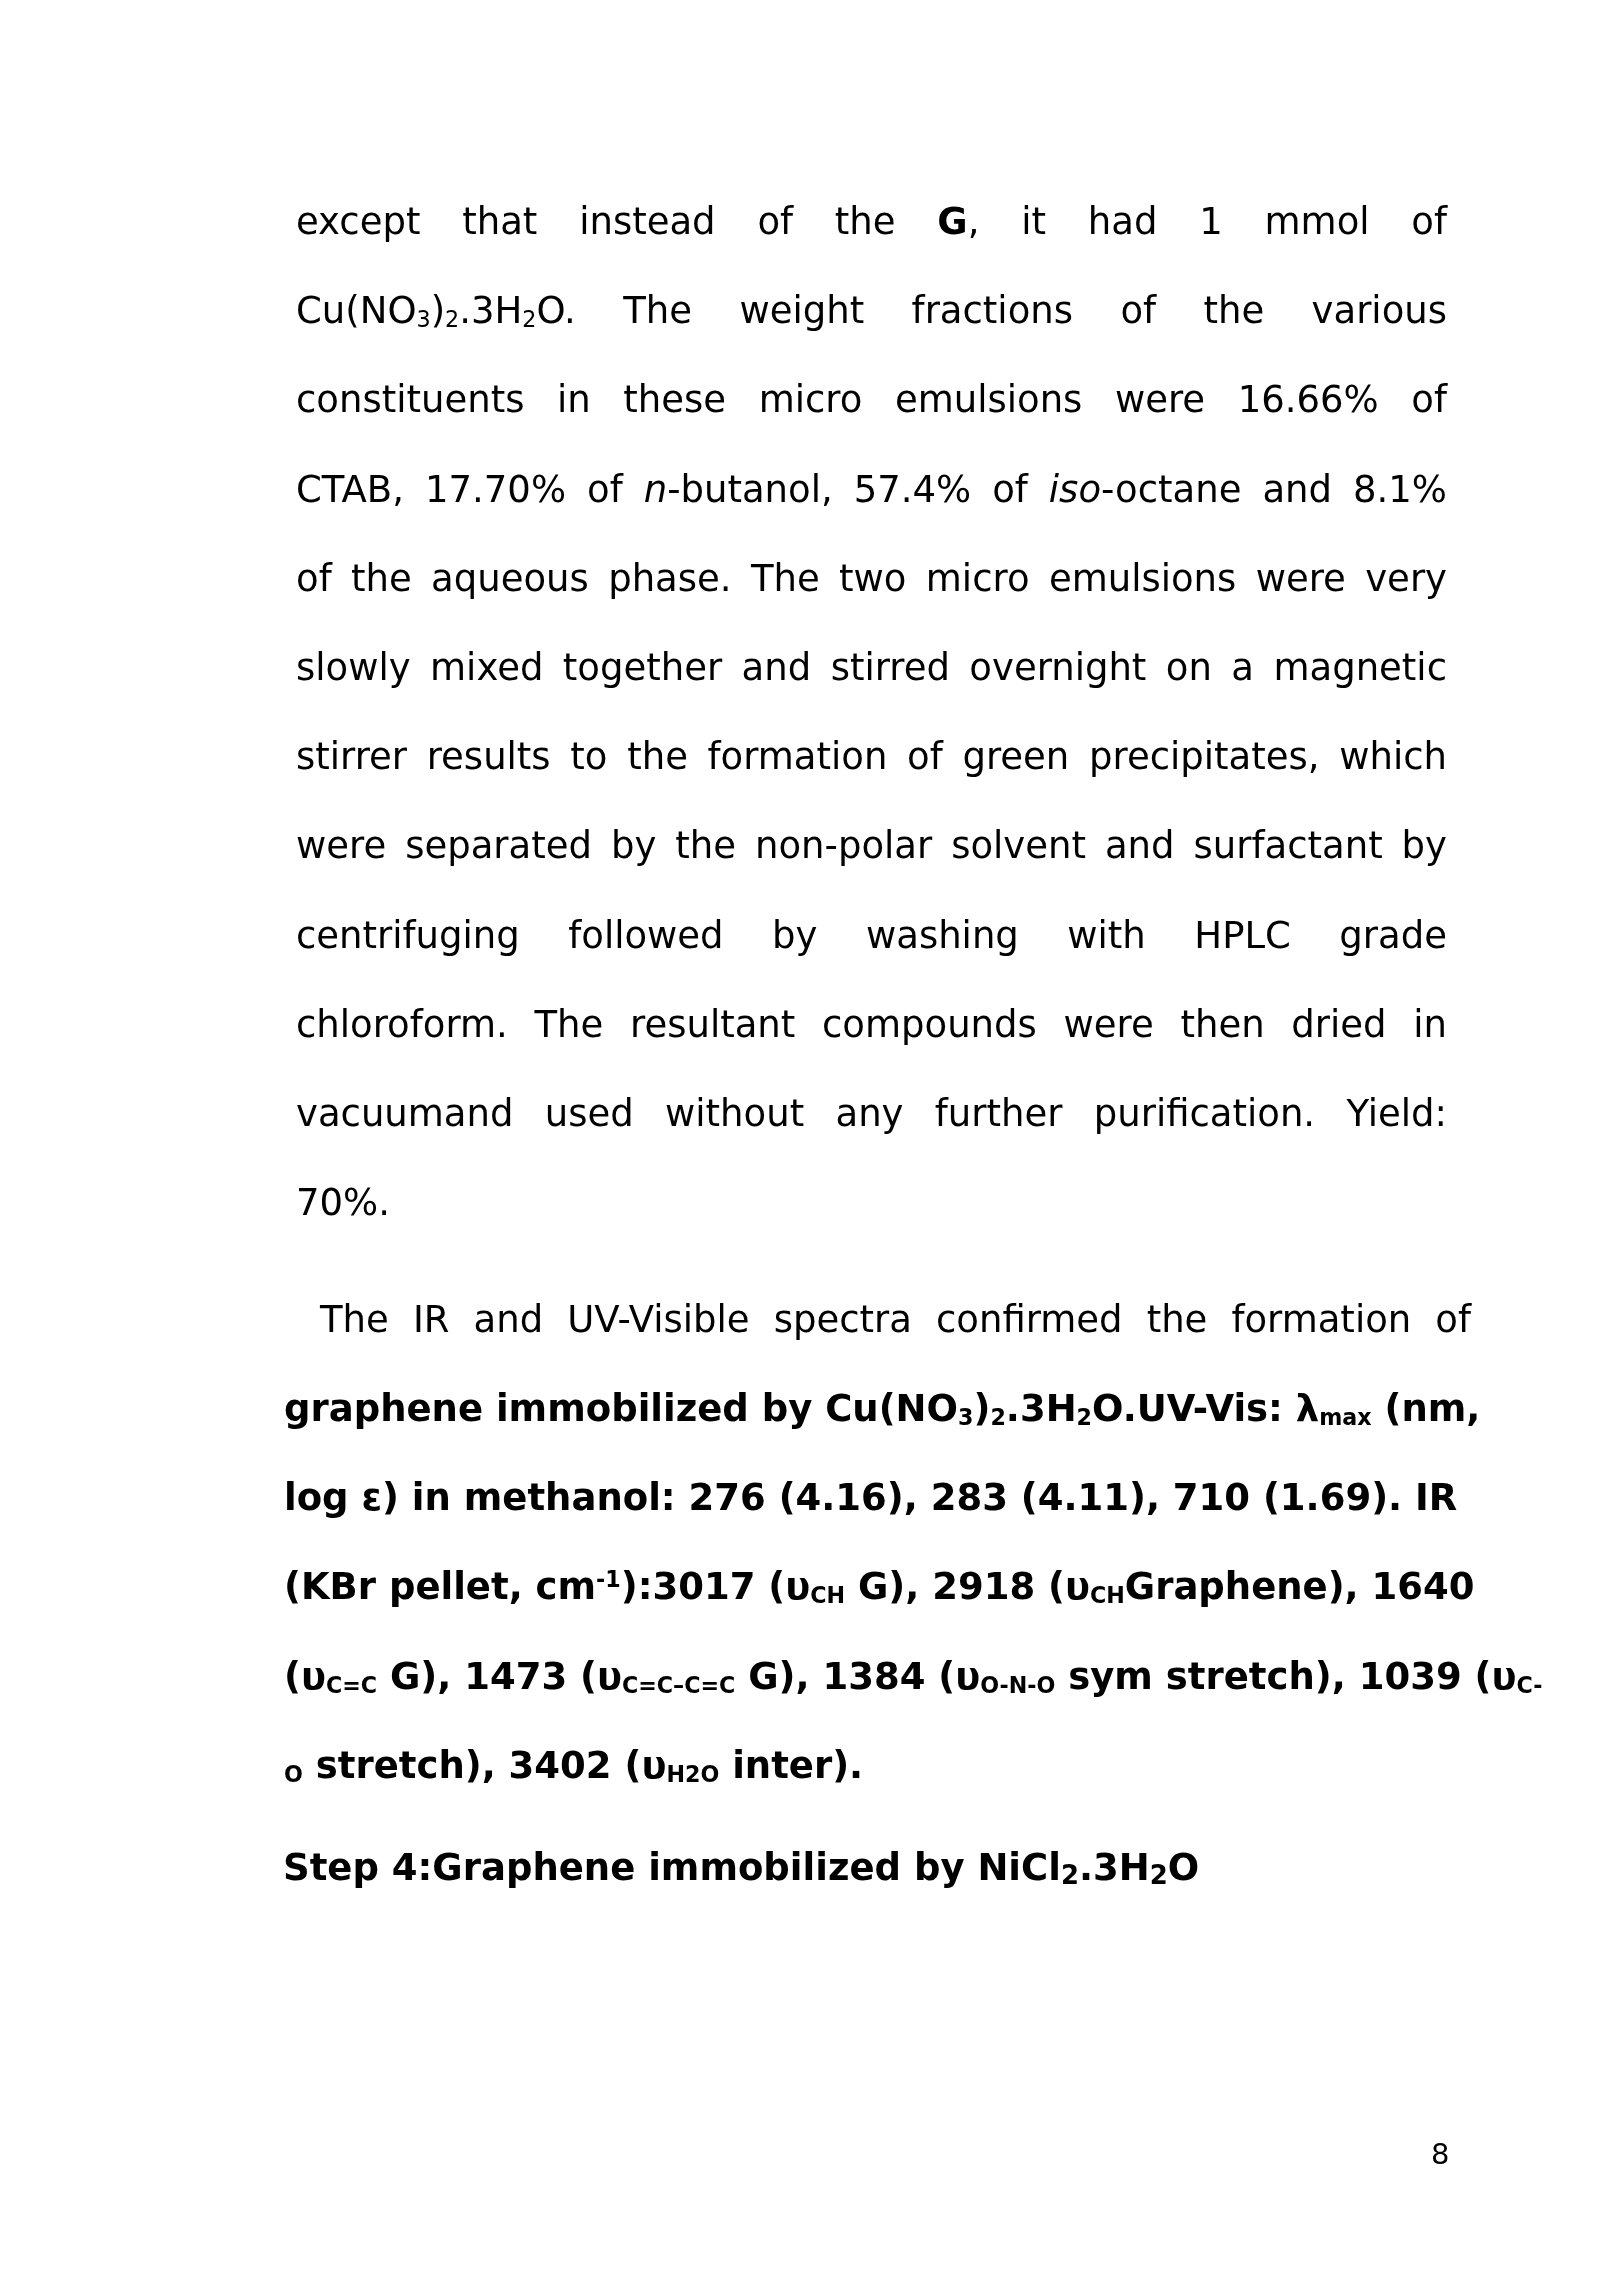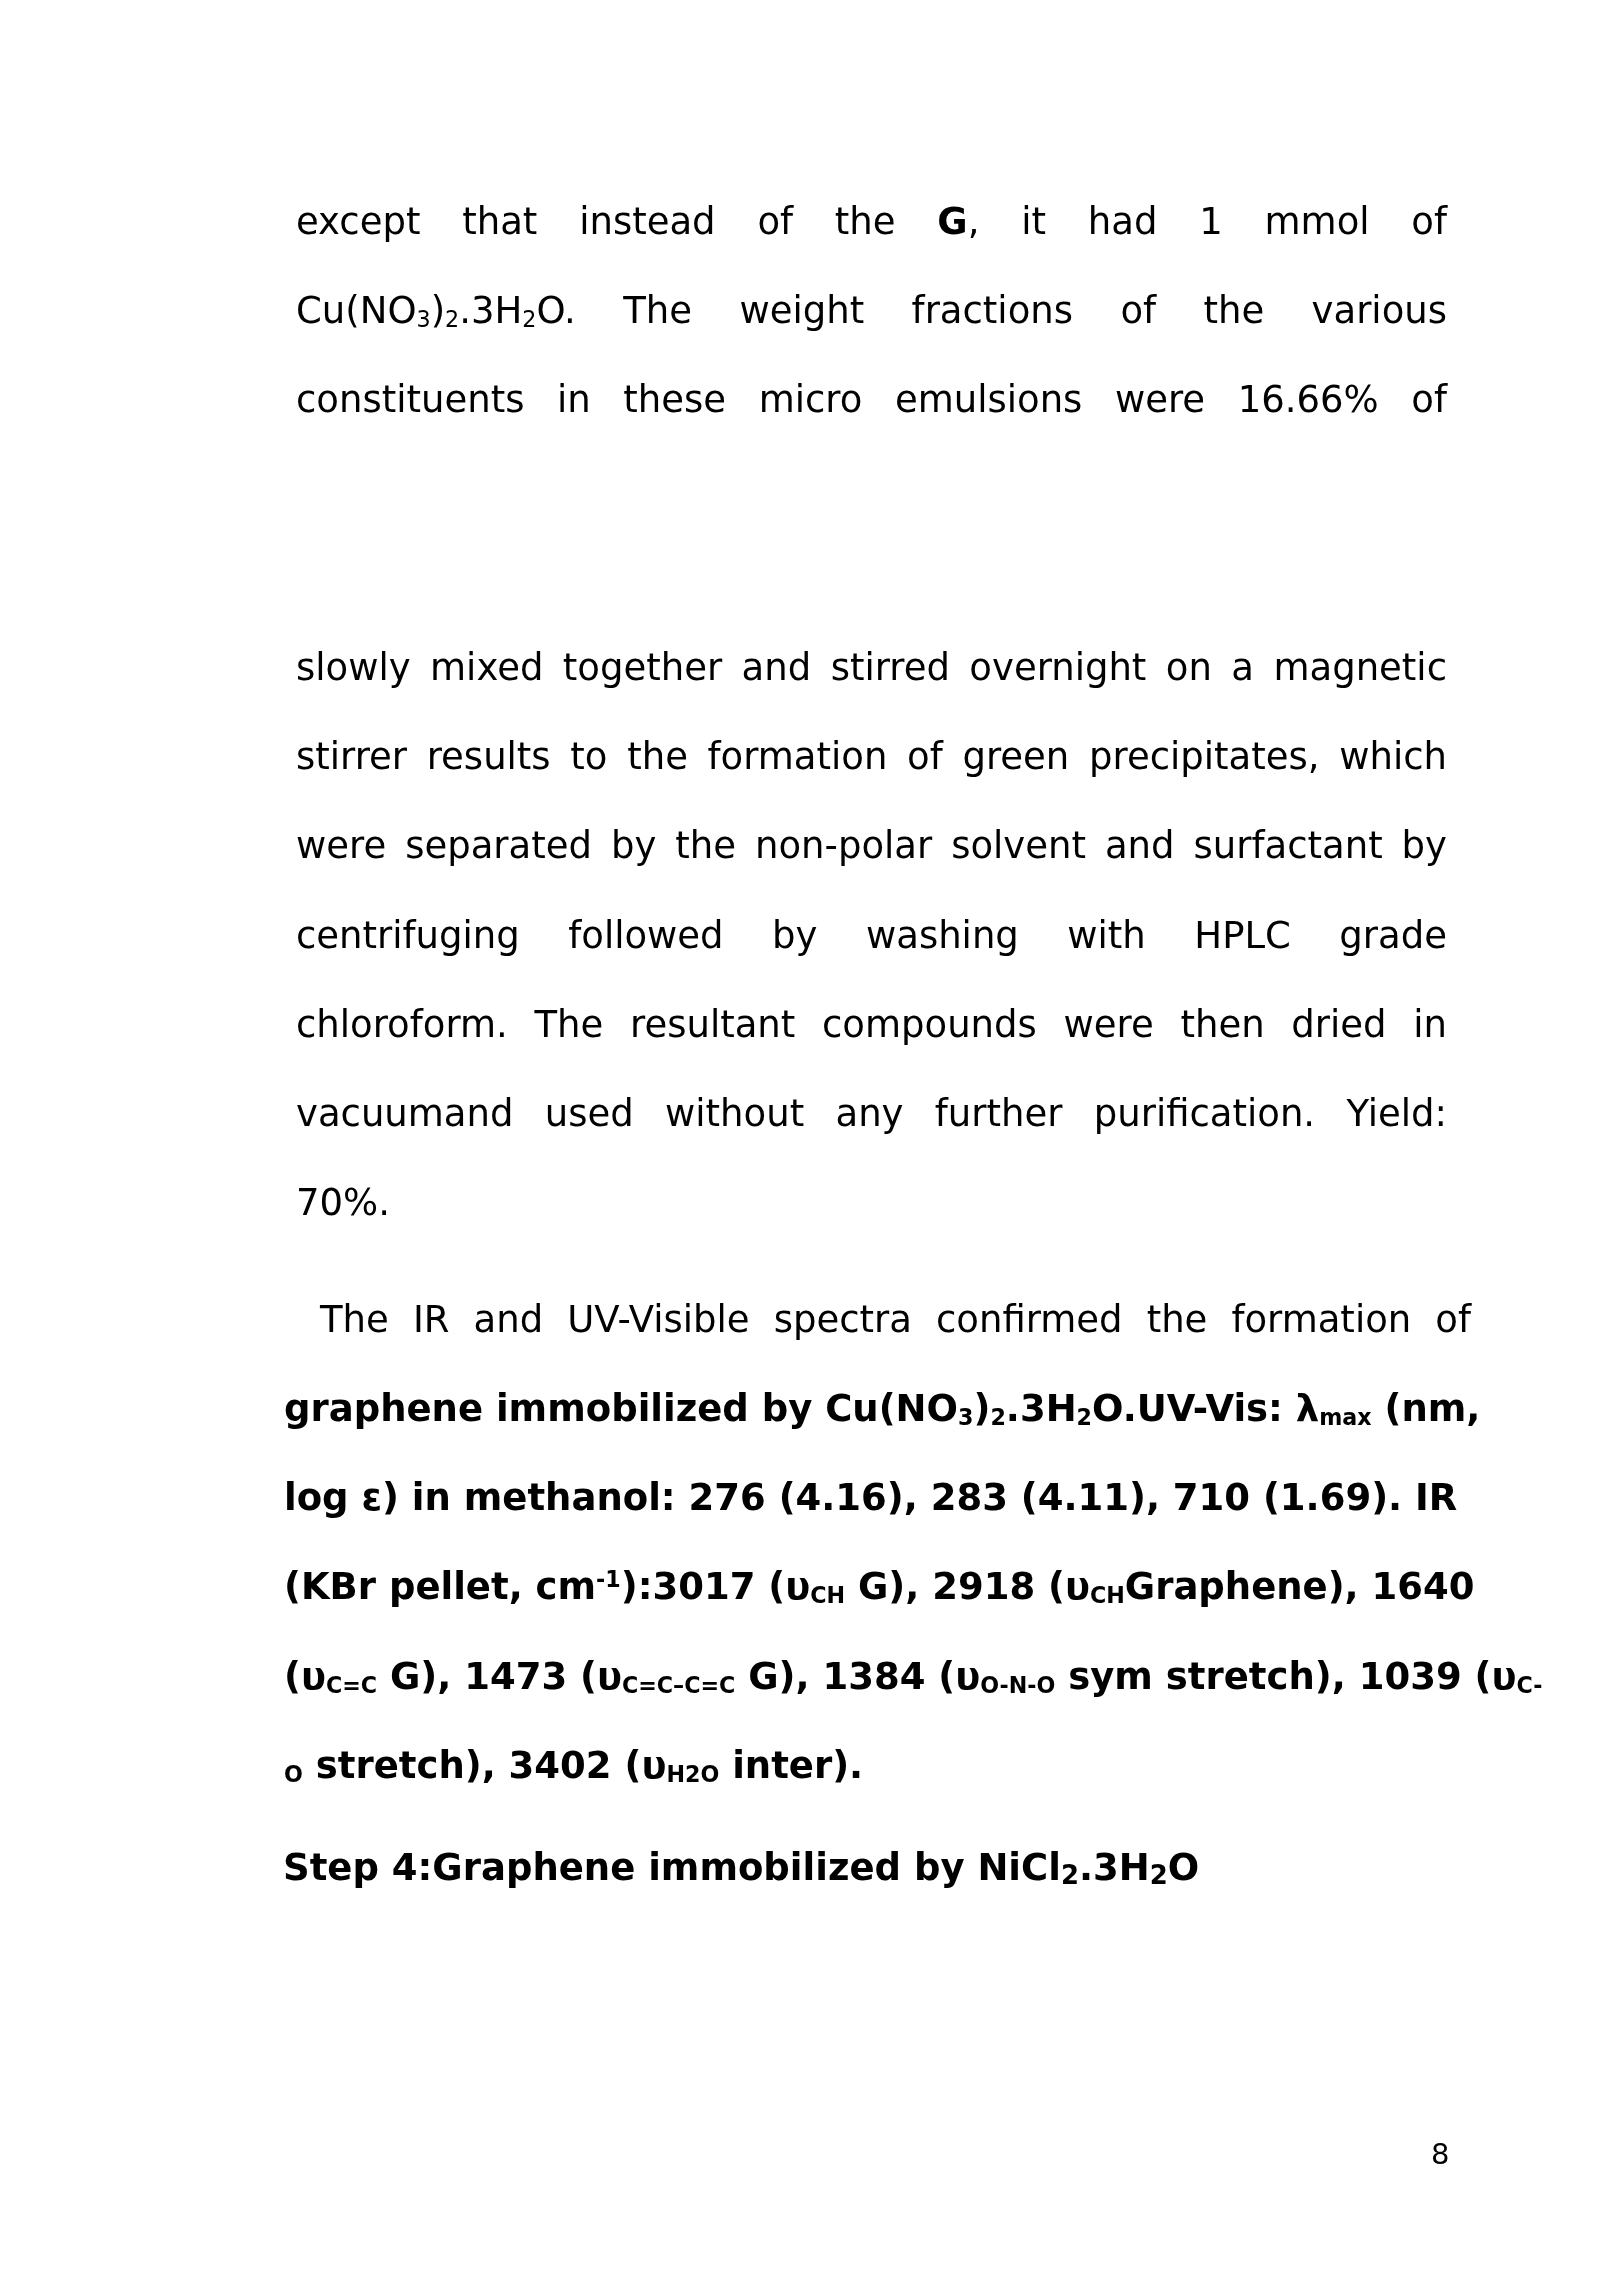--- a/index.html
+++ b/index.html
@@ -35,21 +35,23 @@
 <body>
 
 <div class="page">
 
   <div class="line" style="top:199px"><span>except that instead of the </span><span class="b">G</span><span>, it had  1 mmol of</span></div>
 
   <div class="line" style="top:288px"><span>Cu(NO</span><sub>3</sub><span>)</span><sub>2</sub><span>.3H</span><sub>2</sub><span>O.  The  weight  fractions  of  the  various</span></div>
 
   <div class="line" style="top:377px">constituents in these micro emulsions were 16.66% of</div>
 
+  <div class="line" style="top:467px"><span>CTAB, 17.70% of </span><span class="i">n</span><span>-butanol, 57.4% of </span><span class="i">iso</span><span>-octane and 8.1%</span></div>
 
+  <div class="line" style="top:556px">of the aqueous phase. The two micro emulsions were very</div>
   <div class="line" style="top:645px">slowly mixed together and stirred overnight on a magnetic</div>
   <div class="line" style="top:734px">stirrer results to the formation of green precipitates, which</div>
   <div class="line" style="top:823px">were separated by the non-polar solvent and surfactant by</div>
   <div class="line" style="top:913px">centrifuging followed by washing with HPLC grade</div>
   <div class="line" style="top:1091px">vacuumand used without any further purification. Yield:</div>
   <div class="line" style="top:1002px">chloroform. The resultant compounds were then dried in</div>
   <div class="line last" style="top:1180px">70%.</div>
 
   <div class="line p2first" style="top:1297px">The IR and UV-Visible spectra confirmed the formation of</div>
 

